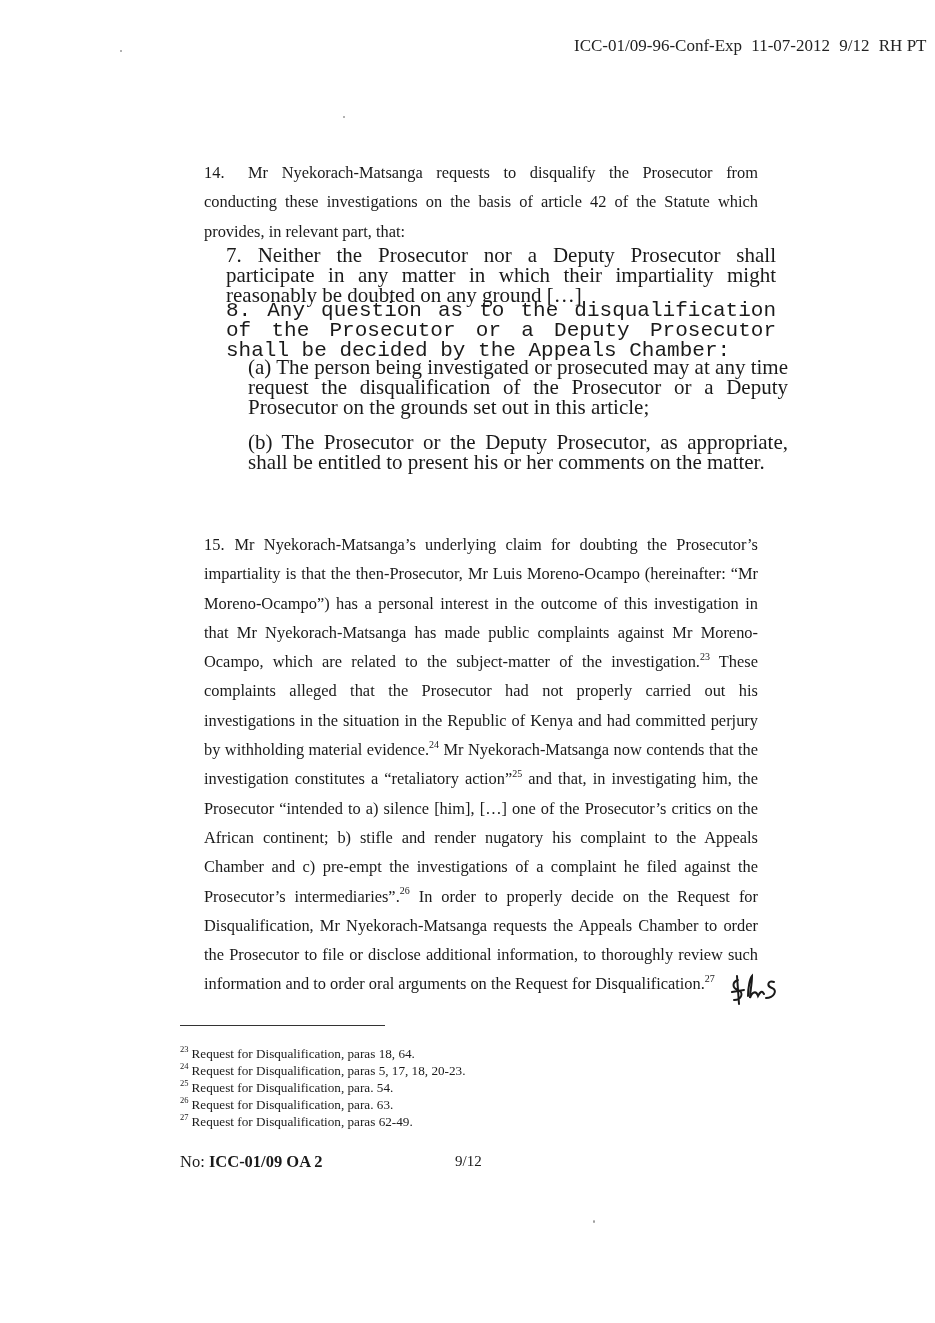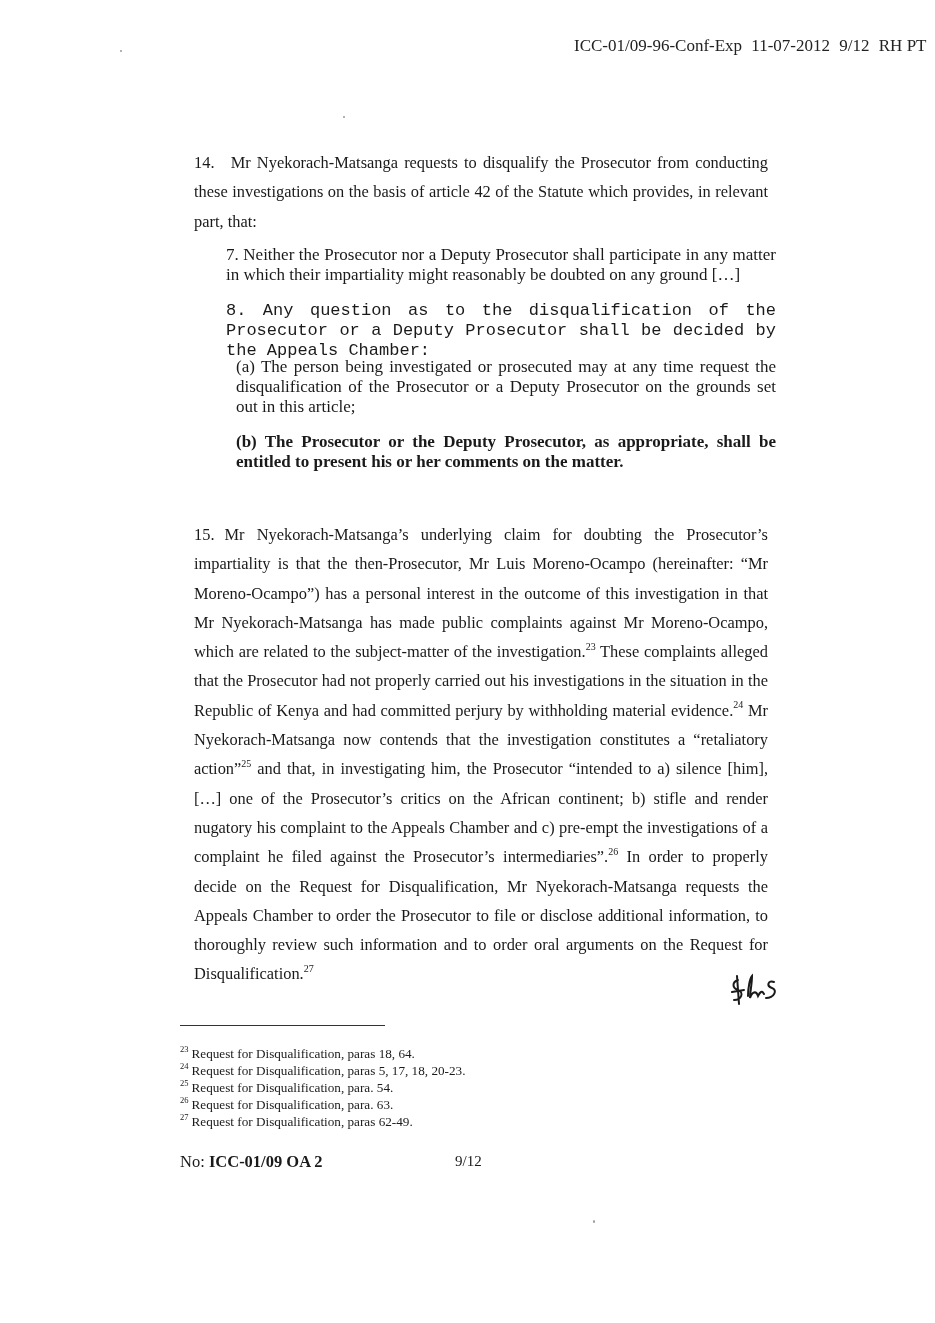--- a/index.html
+++ b/index.html
@@ -27,33 +27,33 @@
     .header-stamp span { margin-right: 5px; }
     .body-text {
       position: absolute;
       left: 186px;
       width: 590px;
       font-size: 16.4px;
       text-align: justify;
     }
     .para {
       line-height: 29.3px;
-      margin: 8px;
+      margin: 18px;
     }
     .para .num { margin-right: 10px; }
     .quote-block {
       position: absolute;
       left: 226px;
       width: 550px;
-      font-size: 17px;
+      font-size: 21px;
       text-align: justify;
       line-height: 20px;
     }
     .quote-block.inner {
-      left: 236px;
+      left: 248px;
       width: 540px;
     }
     sup {
       font-size: 10px;
       line-height: 0;
       position: relative;
       top: -1px;
     }
     .signature {
       position: absolute;
@@ -126,21 +126,21 @@
 
 <div class="quote-block" style="top:245px;">
   <span>7. Neither the Prosecutor nor a Deputy Prosecutor shall participate in any matter in which their impartiality might reasonably be doubted on any ground […]</span>
 </div>
 <div class="quote-block" style="top:301px;font-family:Liberation Mono, monospace;">
   <span>8. Any question as to the disqualification of the Prosecutor or a Deputy Prosecutor shall be decided by the Appeals Chamber:</span>
 </div>
 <div class="quote-block inner" style="top:357px;">
   <span>(a) The person being investigated or prosecuted may at any time request the disqualification of the Prosecutor or a Deputy Prosecutor on the grounds set out in this article;</span>
 </div>
-<div class="quote-block inner" style="top:432px;font-weight:bold;">
+<div class="quote-block inner" style="top:432px;">
   <span>(b) The Prosecutor or the Deputy Prosecutor, as appropriate, shall be entitled to present his or her comments on the matter.</span>
 </div>
 
 <div class="body-text" style="top:512px;">
   <p class="para">
     <span class="num">15.</span><span>Mr Nyekorach-Matsanga’s underlying claim for doubting the Prosecutor’s impartiality is that the then-Prosecutor, Mr Luis Moreno-Ocampo (hereinafter: “Mr Moreno-Ocampo”) has a personal interest in the outcome of this investigation in that Mr Nyekorach-Matsanga has made public complaints against Mr Moreno-Ocampo, which are related to the subject-matter of the investigation.</span><sup>23</sup><span> These complaints alleged that the Prosecutor had not properly carried out his investigations in the situation in the Republic of Kenya and had committed perjury by withholding material evidence.</span><sup>24</sup><span> Mr Nyekorach-Matsanga now contends that the investigation constitutes a “retaliatory action”</span><sup>25</sup><span> and that, in investigating him, the Prosecutor “intended to a) silence [him], […] one of the Prosecutor’s critics on the African continent; b) stifle and render nugatory his complaint to the Appeals Chamber and c) pre-empt the investigations of a complaint he filed against the Prosecutor’s intermediaries”.</span><sup>26</sup><span> In order to properly decide on the Request for Disqualification, Mr Nyekorach-Matsanga requests the Appeals Chamber to order the Prosecutor to file or disclose additional information, to thoroughly review such information and to order oral arguments on the Request for Disqualification.</span><sup>27</sup>
   </p>
 </div>
 
 <div class="signature">

